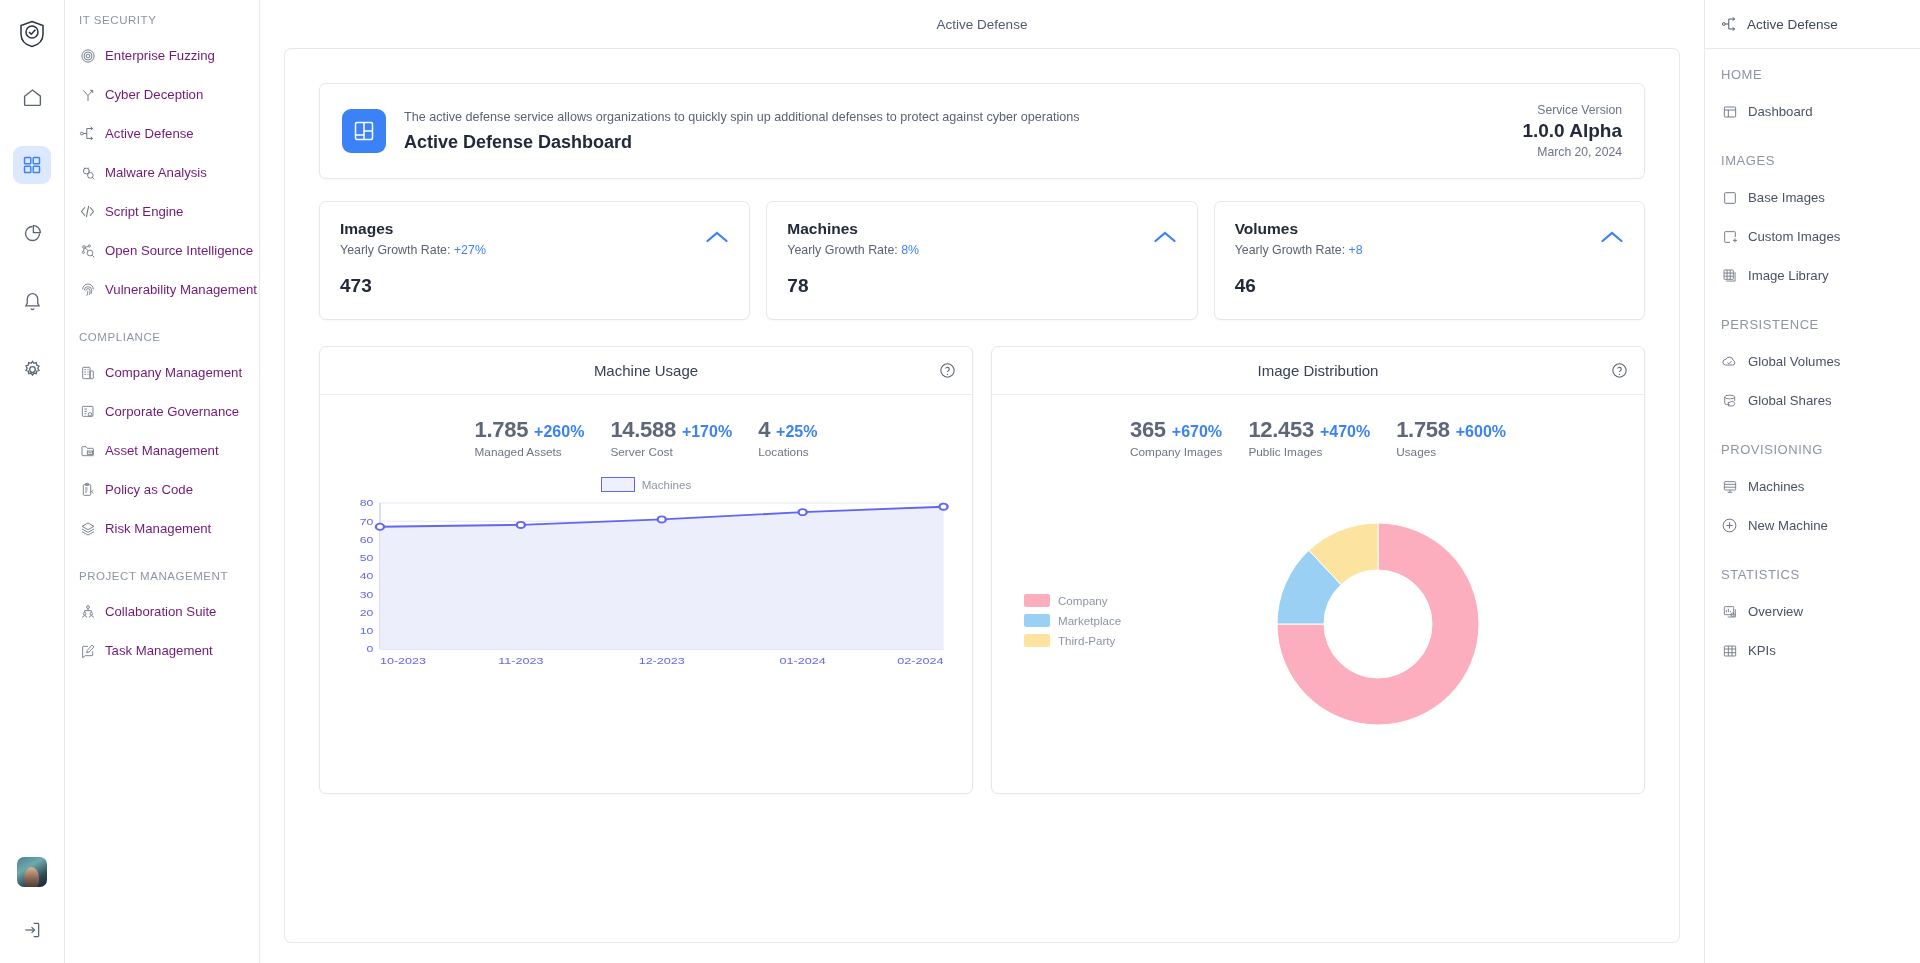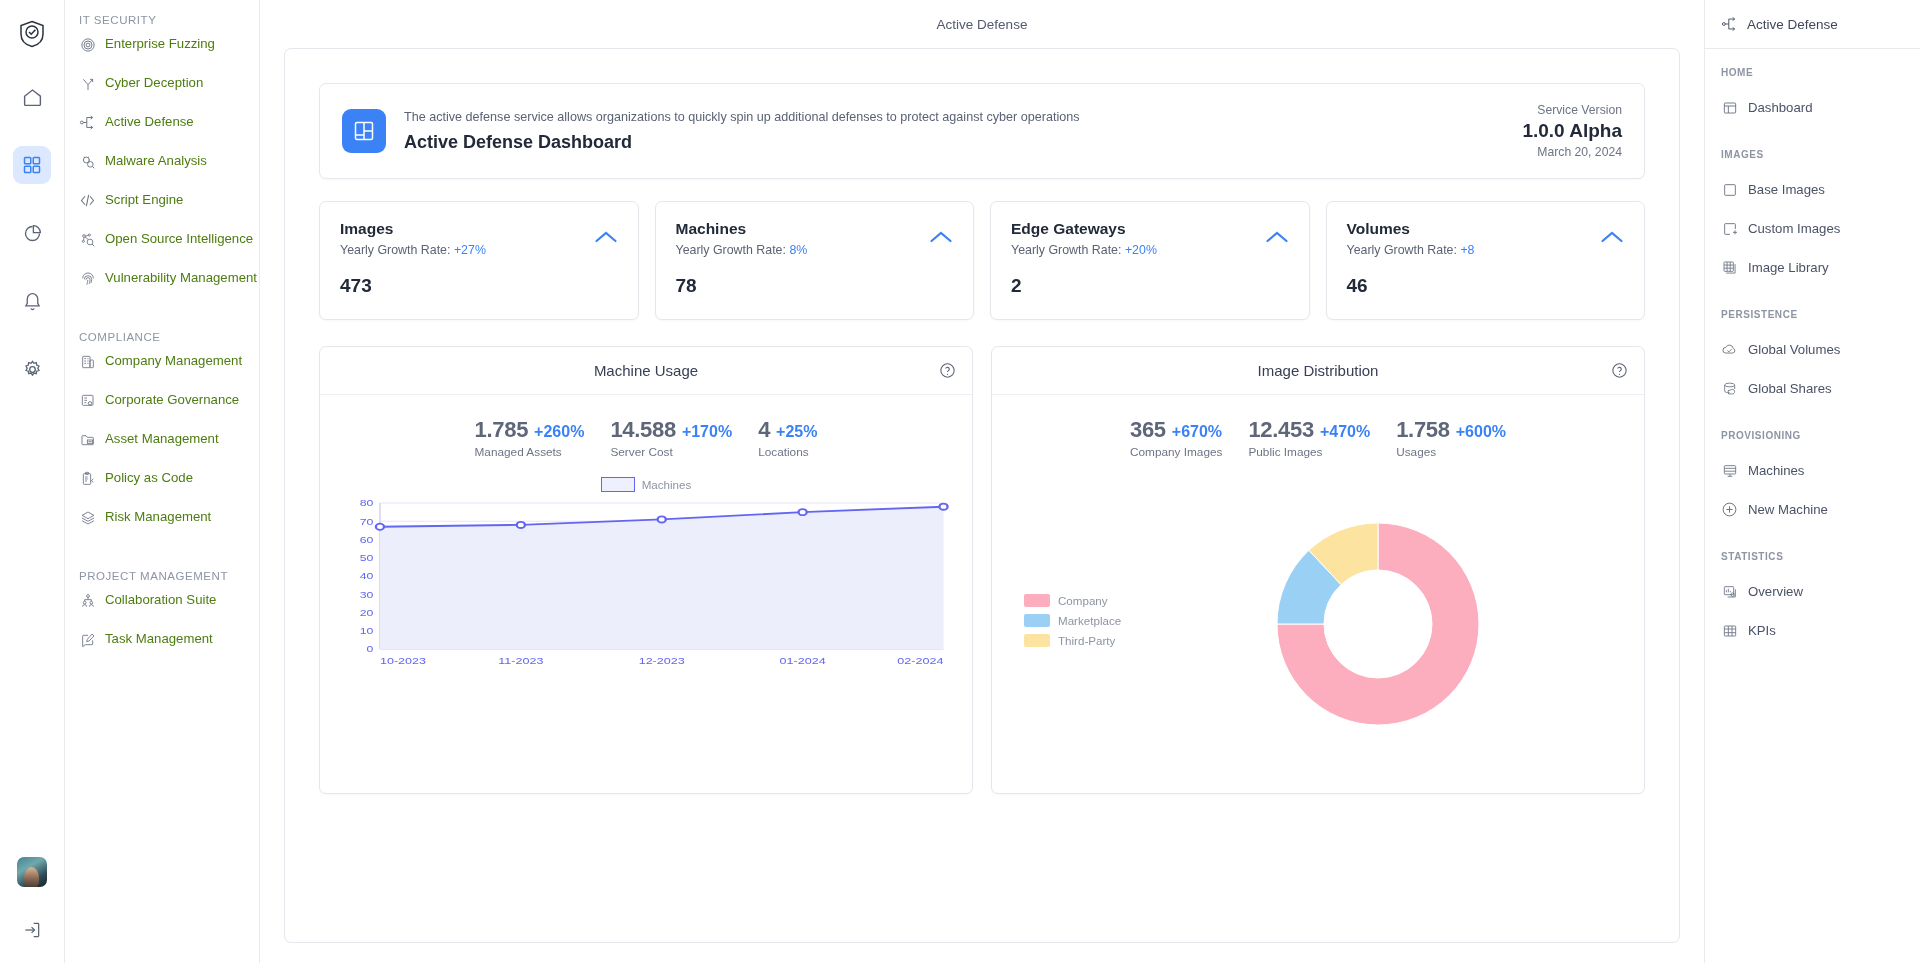--- a/index.html
+++ b/index.html
@@ -41,23 +41,23 @@
     width: 196px; flex: 0 0 196px; height: 963px;
     border-left: 1px solid #e8eaee; border-right: 1px solid #e8eaee;
     padding: 14px 0 0 0; background: #fff; overflow: hidden;
   }
   .nav-section {
     font-size: 11.5px; letter-spacing: .55px; color: #8d94a3;
     padding: 0 0 0 14px; margin: 0 0 10px 0; text-transform: uppercase;
   }
   .nav-section.gap { margin-top: 22px; }
   .nav-item {
-    display: flex; align-items: flex-start; gap: 9px;
+    display: flex; align-items: center; gap: 9px;
     height: 39px; padding-left: 14px; padding-right: 6px;
-    font-size: 13.2px; color: #4d7c0f; cursor: pointer; white-space: nowrap;
+    font-size: 13.2px; color: #701a75; cursor: pointer; white-space: nowrap;
   }
   .nav-ico { width: 17px; height: 17px; flex: 0 0 17px; display:flex; align-items:center; justify-content:center; color:#6b7383; }
 
   
   .center { flex: 1 1 auto; height: 963px; display: flex; flex-direction: column; background: #fff; min-width: 0; }
   .topbar { height: 48px; display: flex; align-items: center; justify-content: center; flex: 0 0 48px; }
   .topbar-title { font-size: 13.5px; color: #515a6e; }
   .content-frame {
     margin: 0 24px 20px 24px; flex: 1 1 auto;
     border: 1px solid #e4e7ec; border-radius: 7px; background: #fff;
@@ -128,21 +128,21 @@
   .donut-holder { flex: 1 1 auto; display: flex; align-items: center; justify-content: center; }
 
   
   .rightnav {
     width: 216px; flex: 0 0 216px; height: 963px; background: #fff;
     border-left: 1px solid #e8eaee; padding-top: 0; overflow: hidden;
   }
   .rn-head { height: 48px; display: flex; align-items: center; gap: 9px; padding-left: 16px; }
   .rn-head-text { font-size: 13.5px; color: #3f4759; }
   .rn-body { border-top: 1px solid #e8eaee; padding-top: 18px; }
-  .rn-section { font-size: 10px; letter-spacing: .55px; color: #8d94a3; padding-left: 16px; margin-bottom: 10px; text-transform: uppercase; font-weight: bold; }
+  .rn-section { font-size: 13px; letter-spacing: .55px; color: #8d94a3; padding-left: 16px; margin-bottom: 10px; text-transform: uppercase; }
   .rn-section.gap { margin-top: 22px; }
   .rn-item { display: flex; align-items: center; gap: 10px; height: 39px; padding-left: 16px; font-size: 13.2px; color: #4a5265; cursor: pointer; white-space: nowrap; }
   .rn-ico { width: 17px; height: 17px; flex: 0 0 17px; display:flex; align-items:center; justify-content:center; color:#6b7383; }
 
   svg { display: block; }
   .ax-lbl { font-size: 9.4px; fill: #6366f1; font-family: "Liberation Sans", sans-serif; }
   .ax-xlbl { font-size: 9.6px; fill: #6366f1; font-family: "Liberation Sans", sans-serif; }
 </style>
 </head>
 <body>
@@ -417,33 +417,20 @@
             <b>8%</b>
           </div>
           <div class="stat-value">78</div>
           <span class="stat-chevron">
             <svg width="24" height="14" viewBox="0 0 24 14" fill="none" stroke="currentColor" stroke-width="2.2" stroke-linecap="round">
                 <path d="M2.5 11 L12 3 L21.5 11"></path>
               </svg>
           </span>
         </div>
 
-        <div class="stat-card">
-          <div class="stat-name">Edge Gateways</div>
-          <div class="stat-rate">
-            <span>Yearly Growth Rate:</span>
-            <b>+20%</b>
-          </div>
-          <div class="stat-value">2</div>
-          <span class="stat-chevron">
-            <svg width="24" height="14" viewBox="0 0 24 14" fill="none" stroke="currentColor" stroke-width="2.2" stroke-linecap="round">
-                <path d="M2.5 11 L12 3 L21.5 11"></path>
-              </svg>
-          </span>
-        </div>
 
         <div class="stat-card">
           <div class="stat-name">Volumes</div>
           <div class="stat-rate">
             <span>Yearly Growth Rate:</span>
             <b>+8</b>
           </div>
           <div class="stat-value">46</div>
           <span class="stat-chevron">
             <svg width="24" height="14" viewBox="0 0 24 14" fill="none" stroke="currentColor" stroke-width="2.2" stroke-linecap="round">

